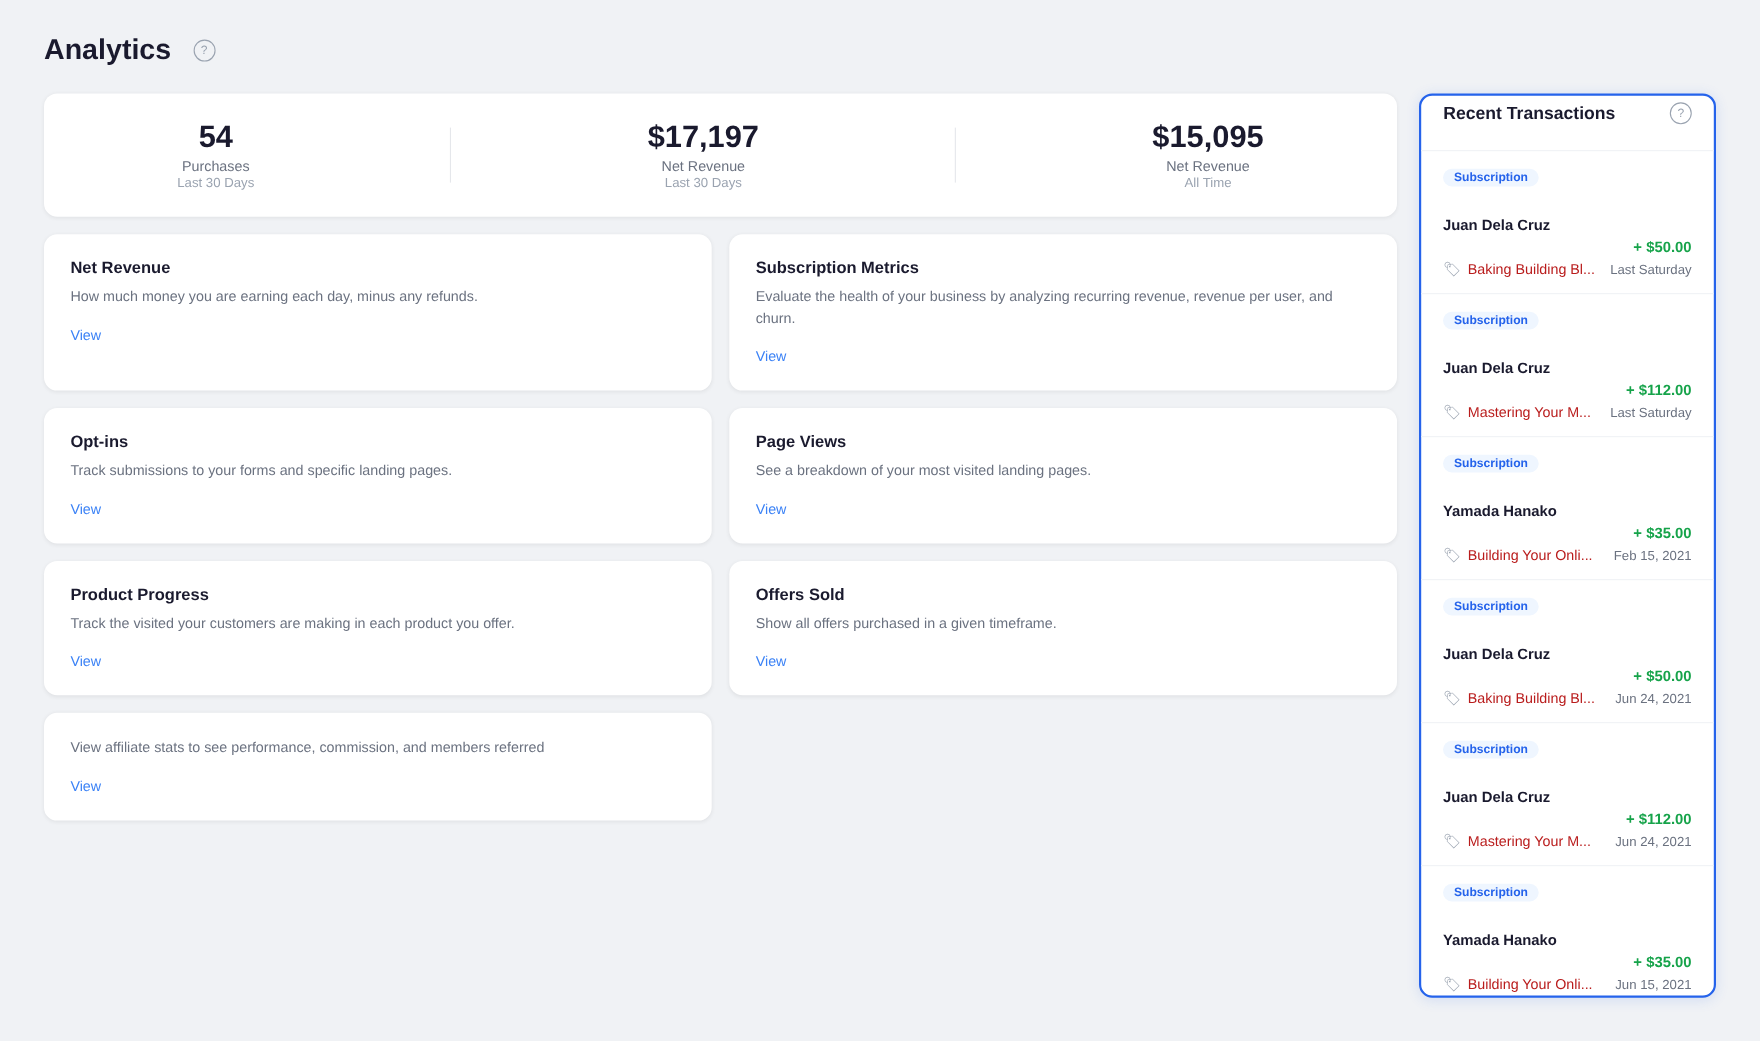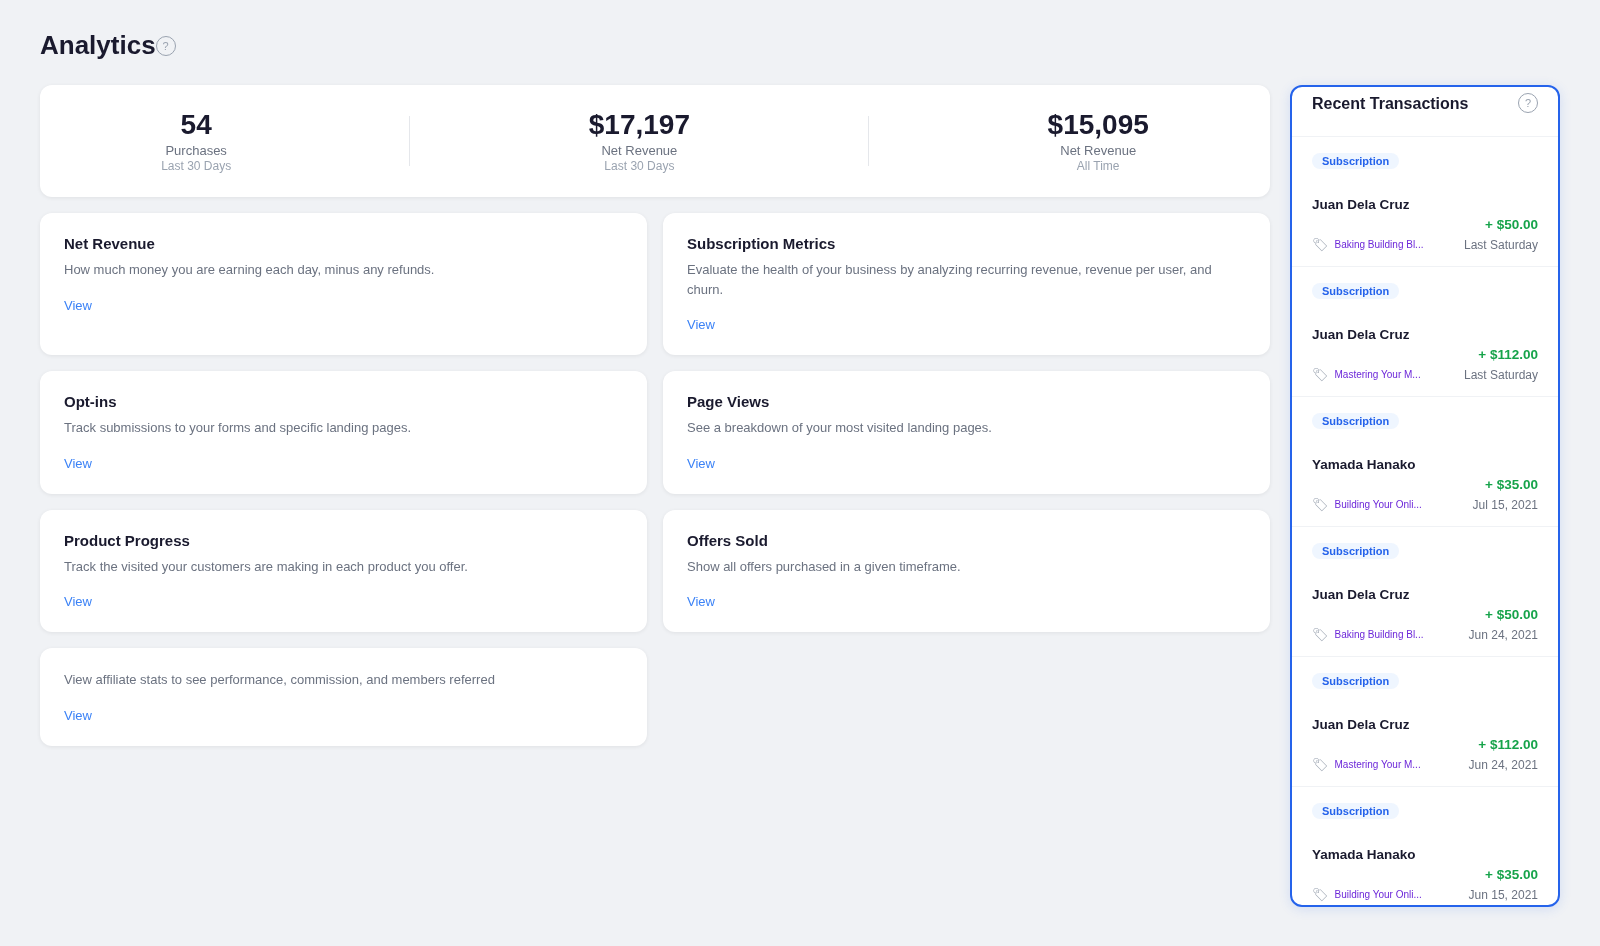--- a/index.html
+++ b/index.html
@@ -6,21 +6,21 @@
     body {
       background: #f0f2f5;
       font-family: -apple-system, BlinkMacSystemFont, 'Segoe UI', sans-serif;
       color: #1a1a2e;
       min-height: 946px;
       padding: 30px 40px;
     }
     .page-header {
       display: flex;
       align-items: center;
-      gap: 0;
+      gap: 20px;
       margin-bottom: 24px;
     }
     .page-title {
       font-size: 26px;
       font-weight: 700;
       color: #1a1a2e;
     }
     .help-icon {
       width: 20px;
       height: 20px;
@@ -177,22 +177,22 @@
     .transaction-meta {
       display: flex;
       align-items: center;
       gap: 6px;
     }
     .tag-icon {
       color: #9aa3b0;
       font-size: 13px;
     }
     .transaction-product {
-      font-size: 10px;
-      color: #6d28d9;
+      font-size: 13px;
+      color: #b91c1c;
     }
     .transaction-date {
       font-size: 12px;
       color: #6b7280;
       margin-left: auto;
     }
     
     .transactions-list::-webkit-scrollbar {
       width: 4px;
     }
@@ -314,21 +314,21 @@
     </div>
         <div class="transaction-item">
       <div class="transaction-badge">Subscription</div>
       <div class="transaction-row">
         <span class="transaction-name">Yamada Hanako</span>
         <span class="transaction-amount">+ $35.00</span>
       </div>
       <div class="transaction-meta">
         <span class="tag-icon">🏷</span>
         <span class="transaction-product">Building Your Onli...</span>
-        <span class="transaction-date">Jul 15, 2021</span>
+        <span class="transaction-date">Feb 15, 2021</span>
       </div>
     </div>
         <div class="transaction-item">
       <div class="transaction-badge">Subscription</div>
       <div class="transaction-row">
         <span class="transaction-name">Juan Dela Cruz</span>
         <span class="transaction-amount">+ $50.00</span>
       </div>
       <div class="transaction-meta">
         <span class="tag-icon">🏷</span>

